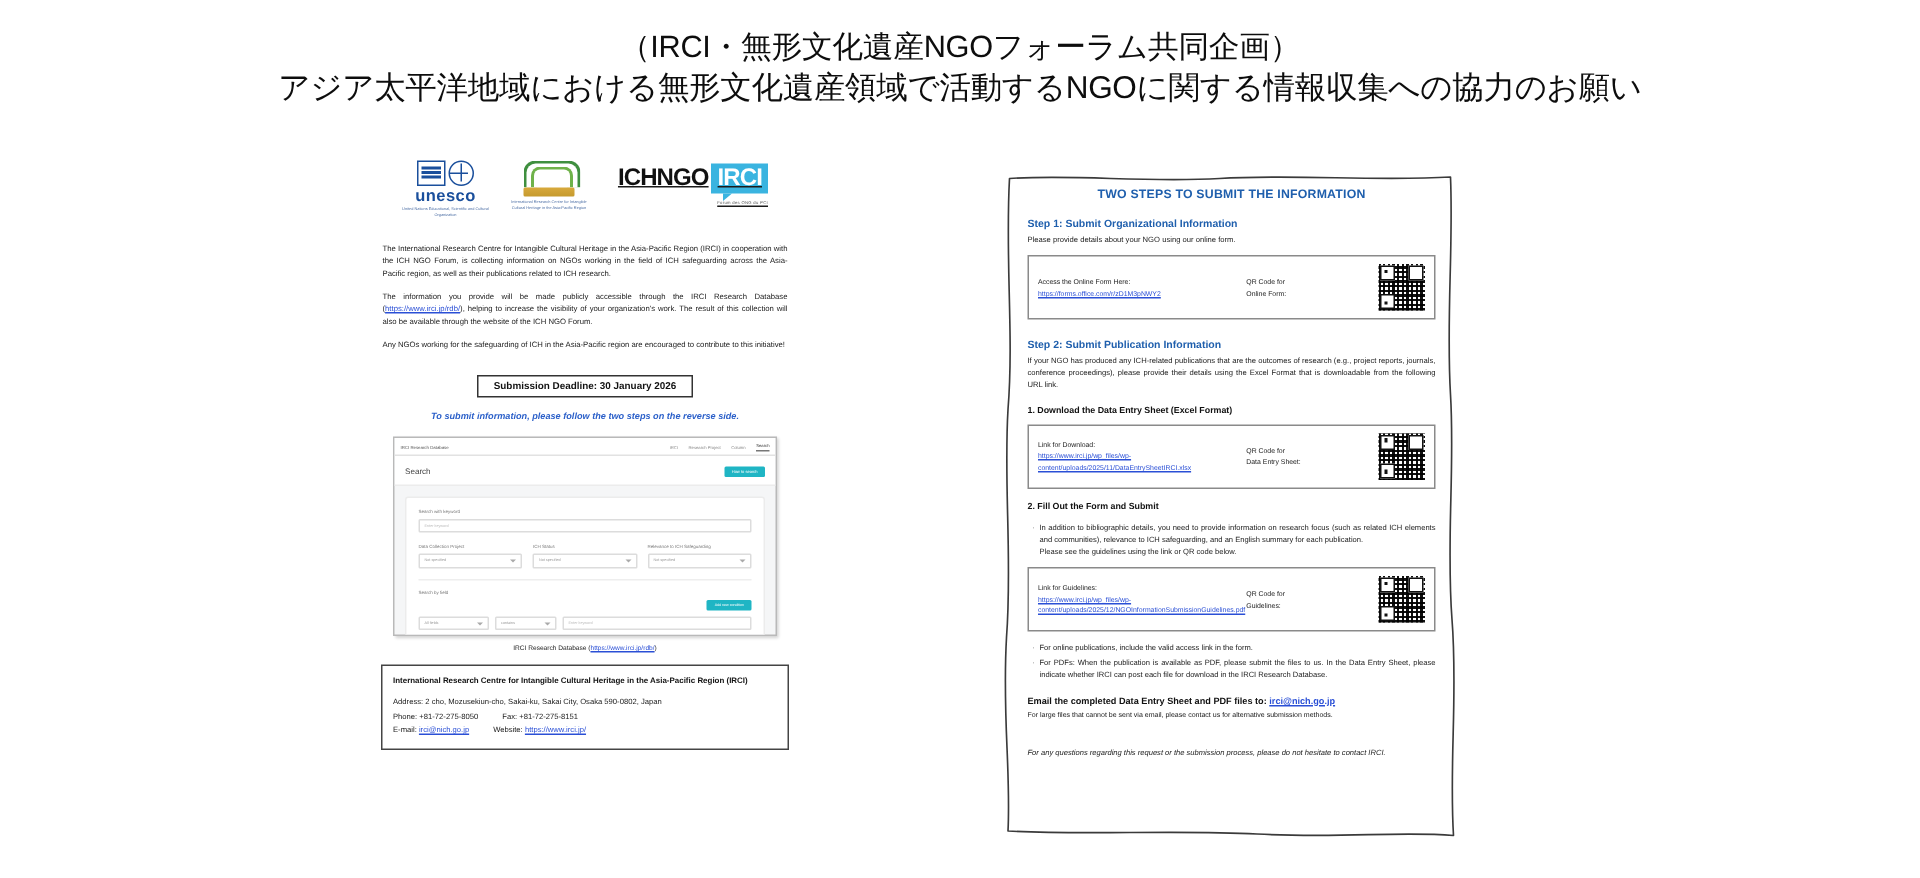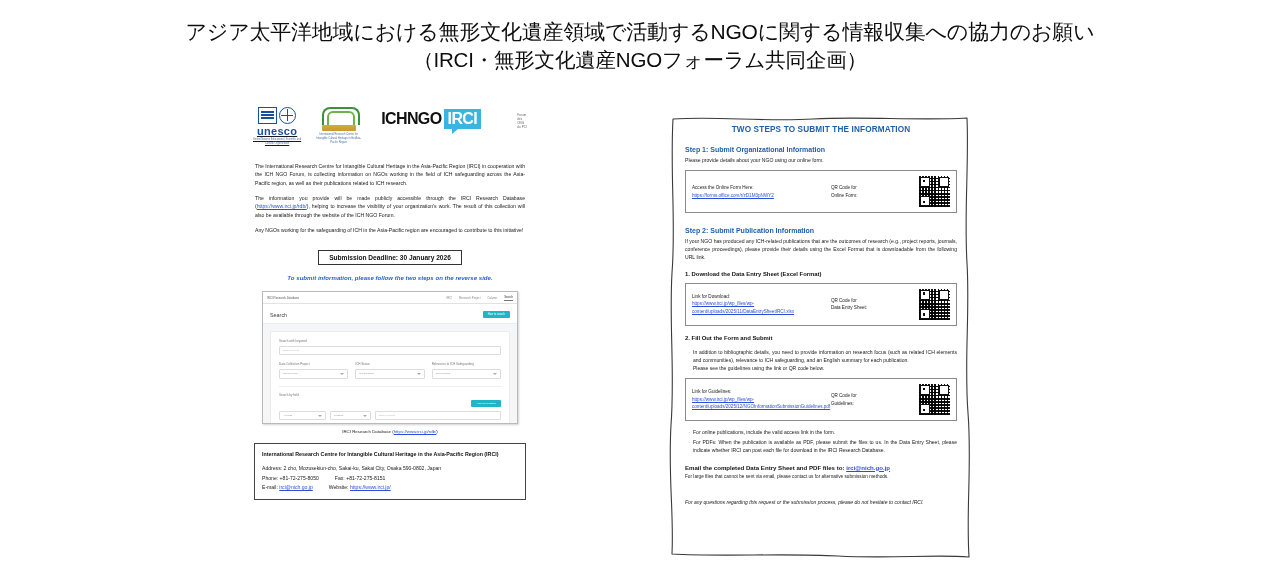--- a/index.html
+++ b/index.html
@@ -46,21 +46,21 @@
   }
 
   .logo-row {
     display: flex;
     align-items: flex-start;
     justify-content: center;
     gap: 14px;
     padding-top: 3px;
     height: 44px;
   }
-  .logo-unesco { width: 58px; text-decoration: underline; }
+  .logo-unesco { width: 58px; }
   .logo-unesco .ul-top {
     display: flex;
     gap: 2px;
     align-items: center;
     justify-content: center;
   }
   .temple-ico {
     width: 17px; height: 15px;
     border: 1.3px solid #1a4f9c;
     display: block;
@@ -145,24 +145,25 @@
   }
   .irci-sub {
     font-size: 2.6px;
     color: #4d6fa5;
     line-height: 1.5;
     margin-top: 2px;
   }
 
   .logo-ichngo {
     display: flex;
-    flex-direction: row;
-    align-items: center;
+    flex-direction: column;
+    align-items: flex-end;
     margin-left: 6px;
     padding-top: 2px;
+    text-decoration: underline;
   }
   .ichngo-row { display: flex; align-items: stretch; }
   .ichngo-black {
     font-size: 16px;
     font-weight: 800;
     color: #111;
     letter-spacing: -0.6px;
     line-height: 19px;
   }
   .ichngo-bubble {
@@ -490,22 +491,22 @@
     line-height: 1.7;
     color: #1a1a1a;
     margin-top: 18px;
     text-align: justify;
   }
 </style>
 </head>
 <body>
 
 <div class="page-title">
+  <span class="tline tline2">（IRCI・無形文化遺産NGOフォーラム共同企画）</span>
   <span class="tline">アジア太平洋地域における無形文化遺産領域で活動するNGOに関する情報収集への協力のお願い</span>
-  <span class="tline tline2">（IRCI・無形文化遺産NGOフォーラム共同企画）</span>
 </div>
 
 <div class="doc-left">
 
   <div class="logo-row">
     <div class="logo-unesco">
       <div class="ul-top">
         <span class="temple-ico"></span>
         <span class="globe-ico"></span>
       </div>

